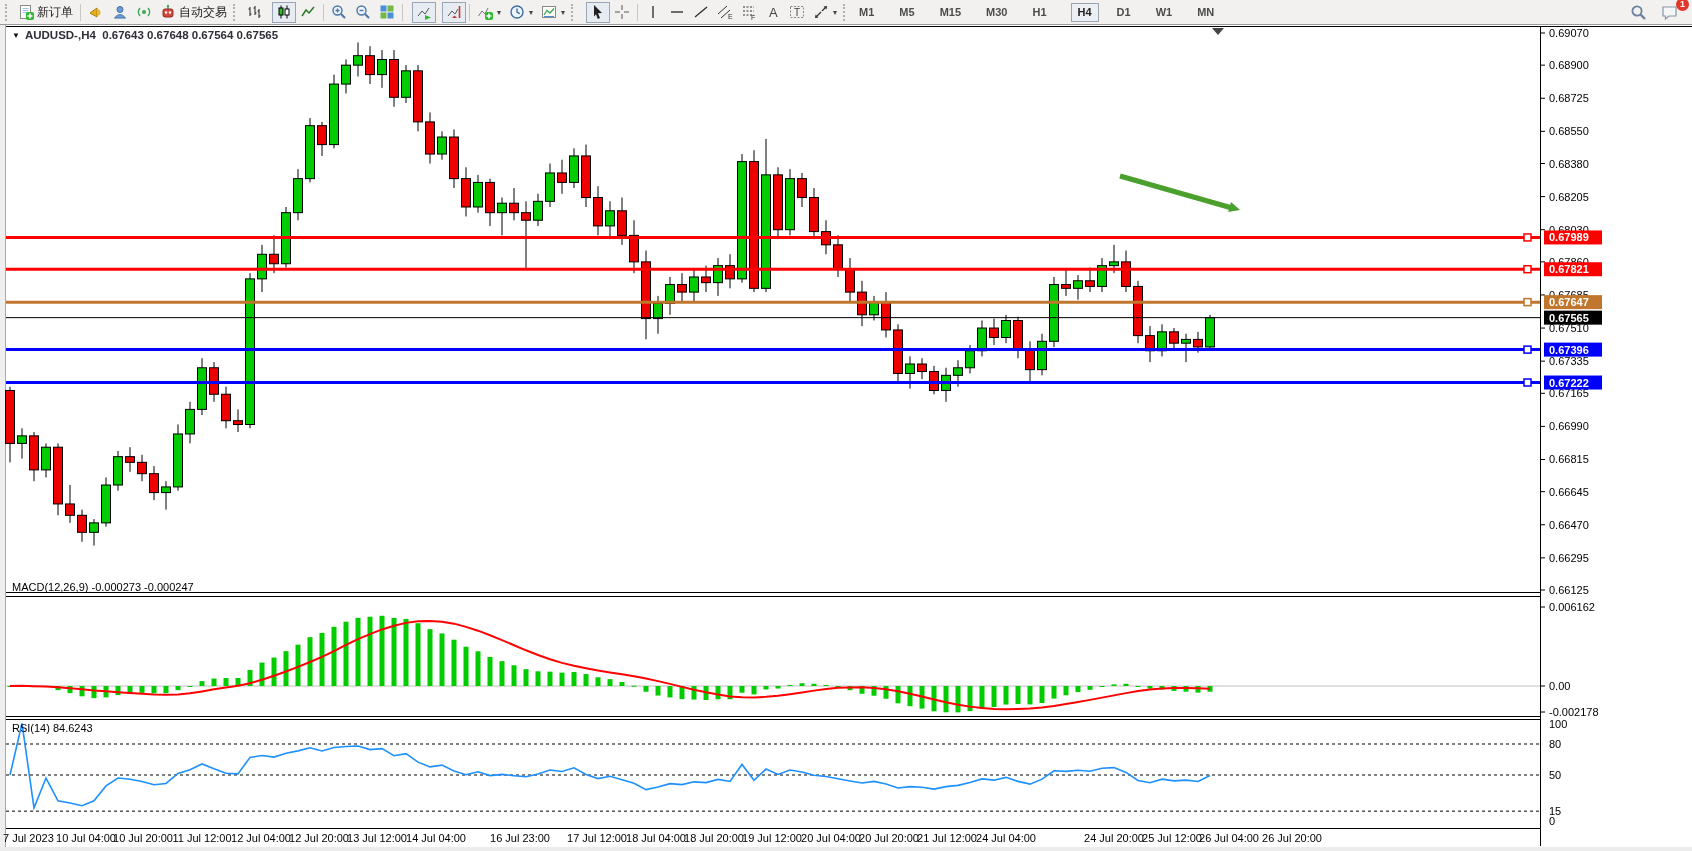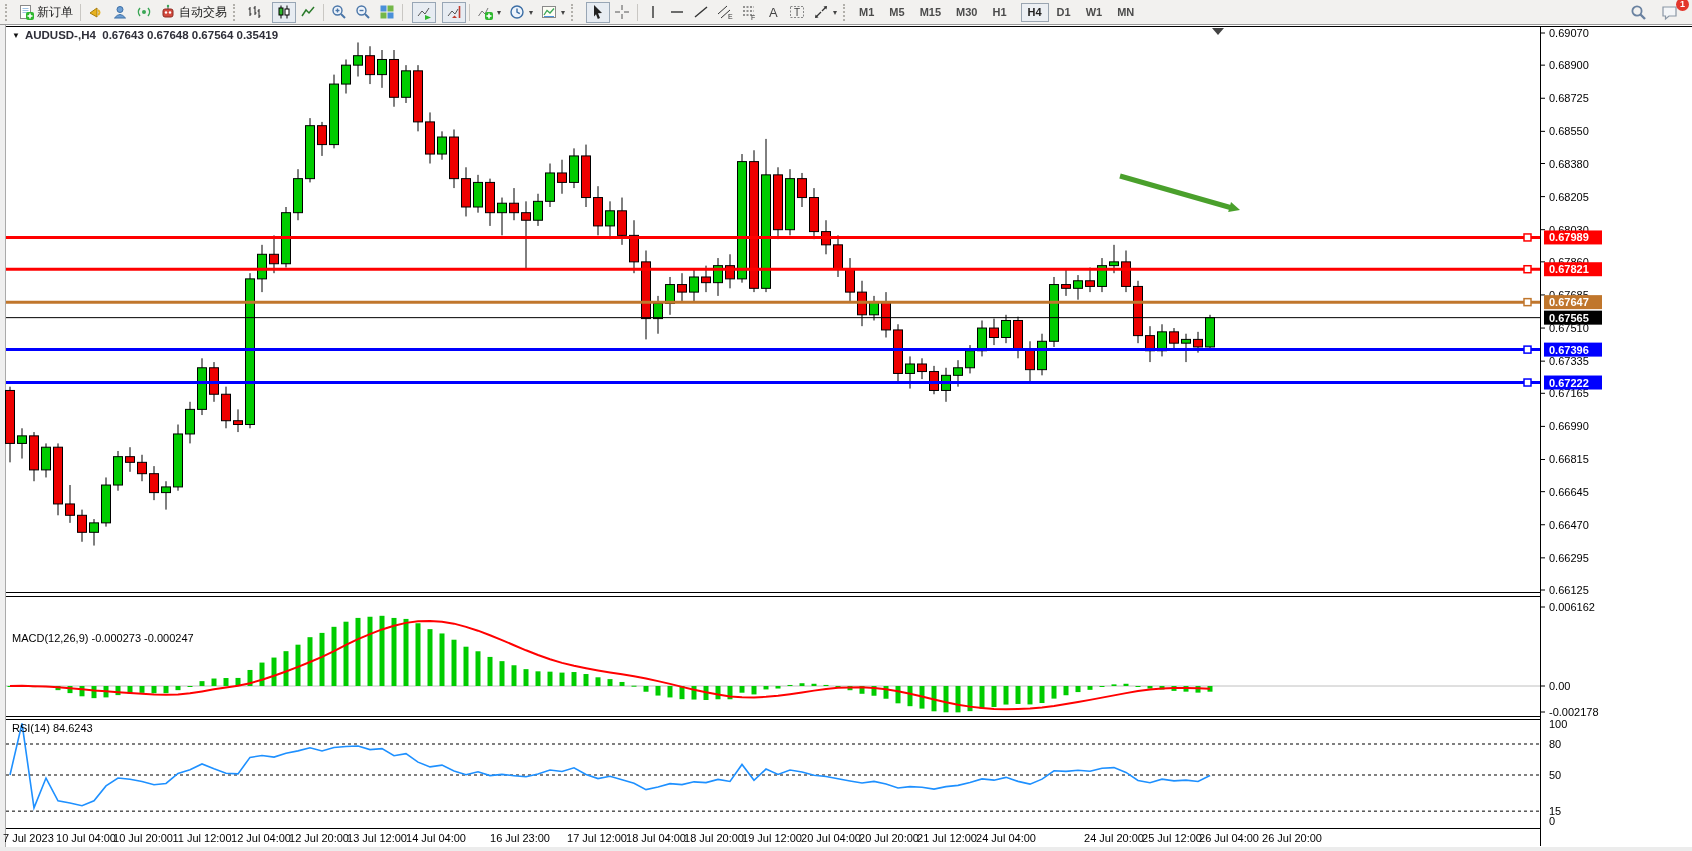--- a/index.html
+++ b/index.html
@@ -19,21 +19,21 @@
   .ic{display:block;}
   .badge{position:absolute;top:-5px;right:-7px;background:#e3372c;color:#fff;border-radius:50%;
     width:13px;height:13px;font:bold 9px "Liberation Sans",sans-serif;display:flex;align-items:center;justify-content:center;}
   .relwrap{position:relative;}
   
   #chart-window{position:absolute;top:25px;left:0;width:1692px;height:826px;background:#fff;}
   #chart-svg{position:absolute;top:0;left:0;}
   .pane-label{position:absolute;left:12px;font:11px "Liberation Sans",sans-serif;color:#000;white-space:pre;}
   #chart-title{top:4px;font-weight:bold;font-size:11.5px;color:#2e2e38;display:flex;align-items:center;gap:5px;}
   #chart-title .tri{font-size:8px;color:#111;}
-  #macd-label{top:607px;}
+  #macd-label{top:556px;}
   #rsi-label{top:697px;}
 </style>
 </head>
 <body>
 
 <div id="stage">
 
   <div id="toolbar">
     <span class="grip"></span>
 
@@ -235,21 +235,21 @@
         <line x1="3" y1="13" x2="8" y2="8" stroke="#333" stroke-width="1.3"></line>
           <polygon points="2,14 2.5,10.5 5.5,13.5" fill="#333"></polygon>
         <line x1="9" y1="7" x2="13" y2="3" stroke="#333" stroke-width="1.3"></line>
           <polygon points="14,2 13.5,5.5 10.5,2.5" fill="#333"></polygon>
       </svg>
       <span class="caret">▾</span>
     </button>
 
     <span class="grip"></span>
 
-    <span id="tf-group" style="display:flex;align-items:flex-start;gap:1px;">
+    <span id="tf-group" style="display:flex;align-items:flex-start;gap:11px;">
         <button class="tbtn tf">M1</button>
         <button class="tbtn tf">M5</button>
         <button class="tbtn tf">M15</button>
         <button class="tbtn tf">M30</button>
         <button class="tbtn tf">H1</button>
         <button class="tbtn tf active">H4</button>
         <button class="tbtn tf">D1</button>
         <button class="tbtn tf">W1</button>
         <button class="tbtn tf">MN</button>
       </span>
@@ -717,18 +717,18 @@
           <text x="947" y="842" text-anchor="middle">21 Jul 12:00</text>
           <text x="1006" y="842" text-anchor="middle">24 Jul 04:00</text>
           <text x="1114" y="842" text-anchor="middle">24 Jul 20:00</text>
           <text x="1172" y="842" text-anchor="middle">25 Jul 12:00</text>
           <text x="1229" y="842" text-anchor="middle">26 Jul 04:00</text>
           <text x="1292" y="842" text-anchor="middle">26 Jul 20:00</text>
         </g>
       </svg>
     <div class="pane-label" id="chart-title">
       <span class="tri">▼</span>
-      <span>AUDUSD-,H4  0.67643 0.67648 0.67564 0.35419</span>
+      <span>AUDUSD-,H4  0.67643 0.67648 0.67564 0.67565</span>
     </div>
     <div class="pane-label" id="macd-label">MACD(12,26,9) -0.000273 -0.000247</div>
     <div class="pane-label" id="rsi-label">RSI(14) 84.6243</div>
   </div>
 </div>
 
 </body></html>

